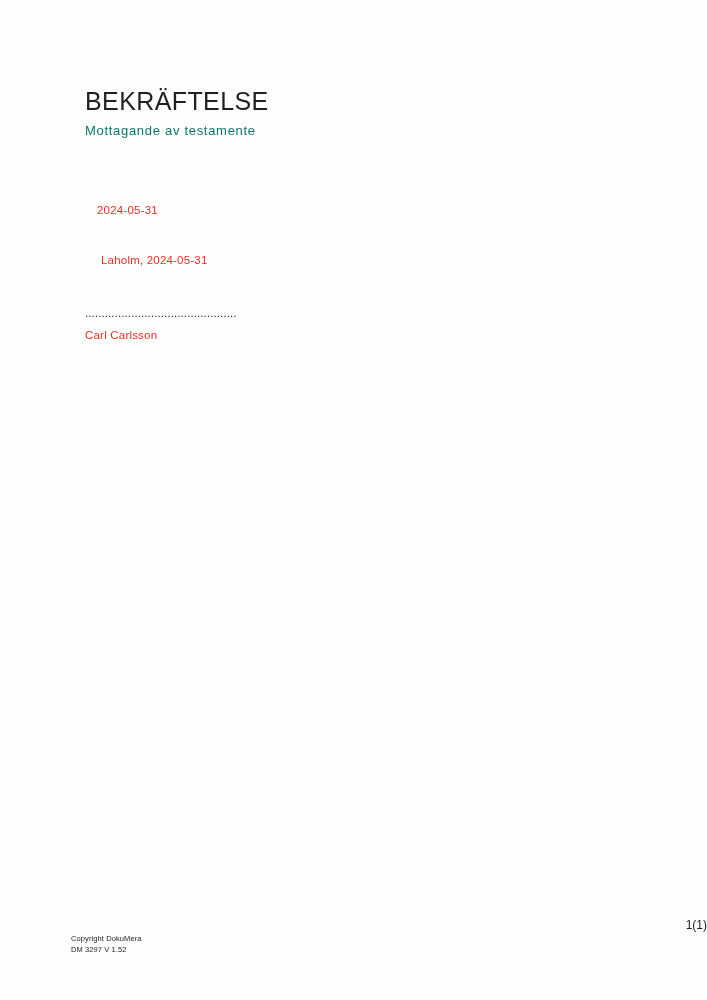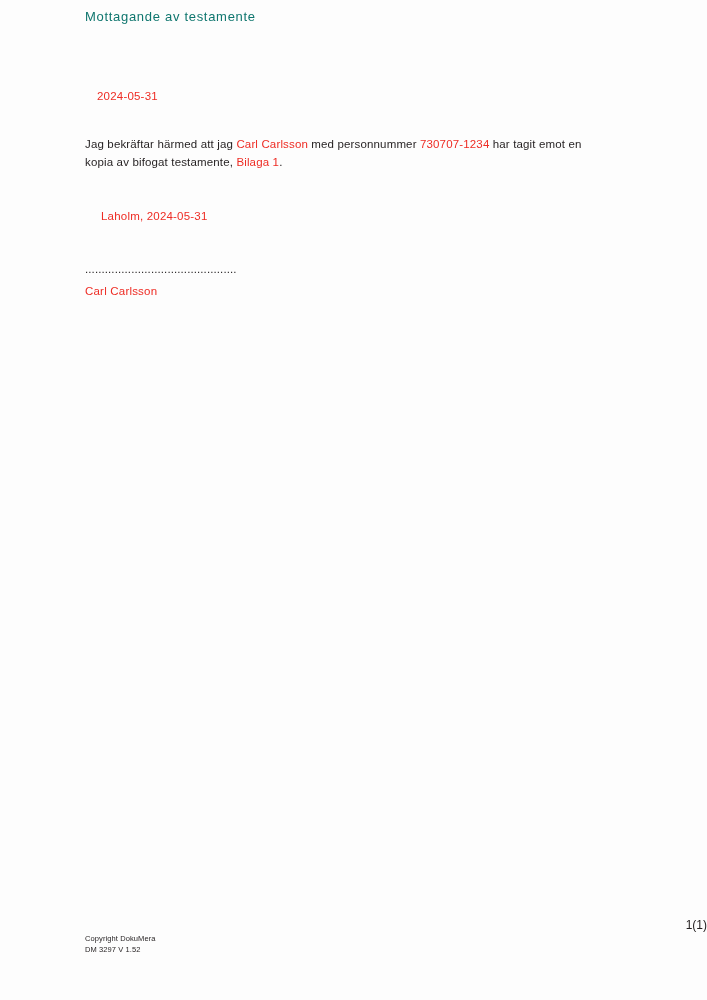--- a/index.html
+++ b/index.html
@@ -91,41 +91,41 @@
     position: absolute;
     left: 0;
     top: 918px;
     width: 707px;
     text-align: right;
     font-size: 12px;
     color: #231f20;
   }
   .footer {
     position: absolute;
-    left: 85px;
+    left: 71px;
     top: 934px;
     font-size: 7.5px;
     line-height: 1.45;
     color: #231f20;
     letter-spacing: 0.1px;
   }
 </style>
 </head>
 <body>
 
 <div class="page">
 
   <div class="doc-body">
 
+    <h1 class="title">BEKRÄFTELSE</h1>
 
     <div class="subtitle">Mottagande av testamente</div>
 
     <div class="date-top">2024-05-31</div>
 
-    <p class="paragraph"><span>Jag bekräftar härmed att jag </span><span class="red">Carl Carlsson</span><span> med personnummer </span><span class="red">730707-1234</span><span> har tagit emot en kopia av bifogat testamente, </span><span class="red">Bilaga 1</span><span>.</span></p>
 
     <div class="place-date">Laholm, 2024-05-31</div>
 
     <div class="sig-block">
       <div class="dotline">..................................................</div>
       <div class="sig-name">Carl Carlsson</div>
     </div>
 
   </div>
 

